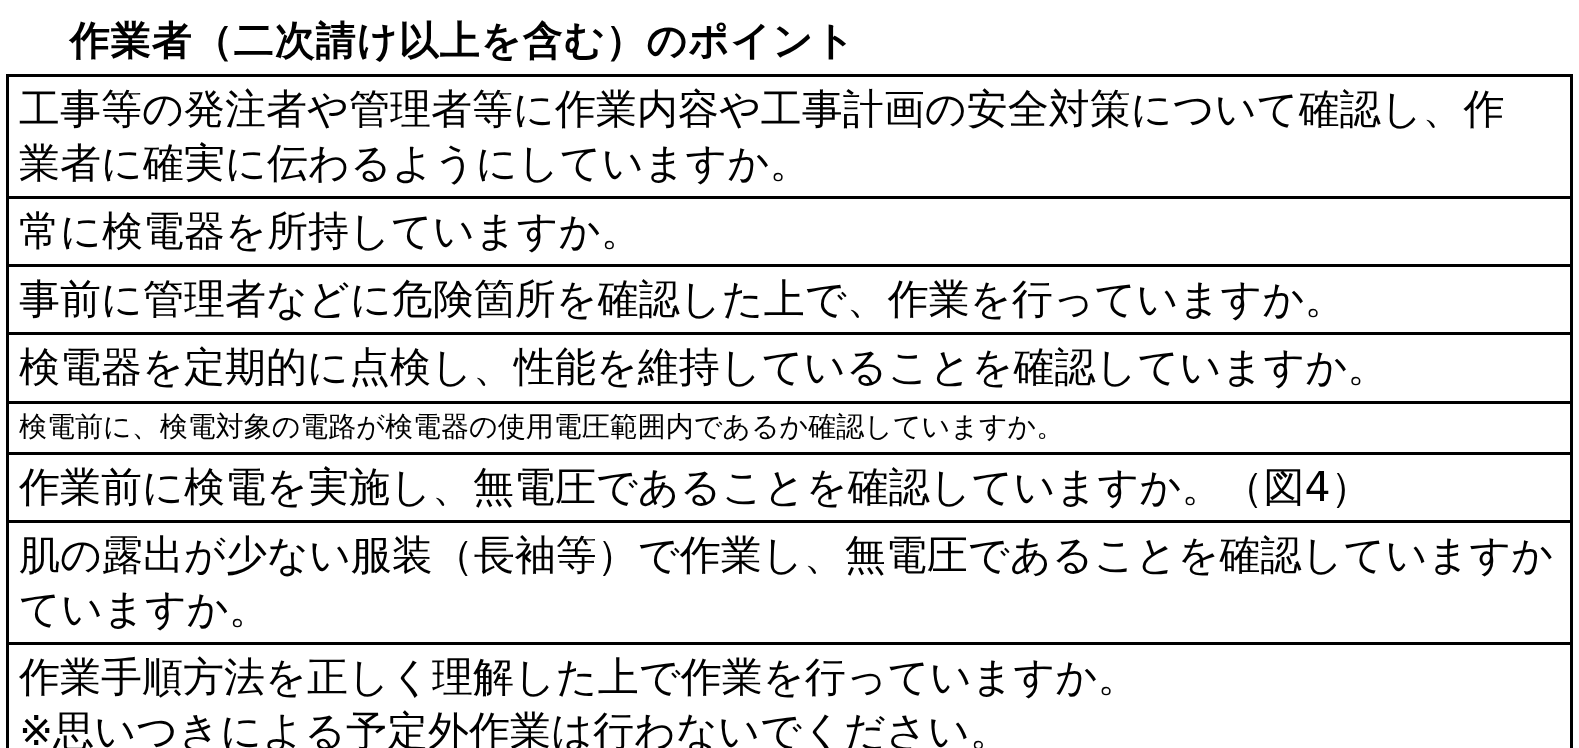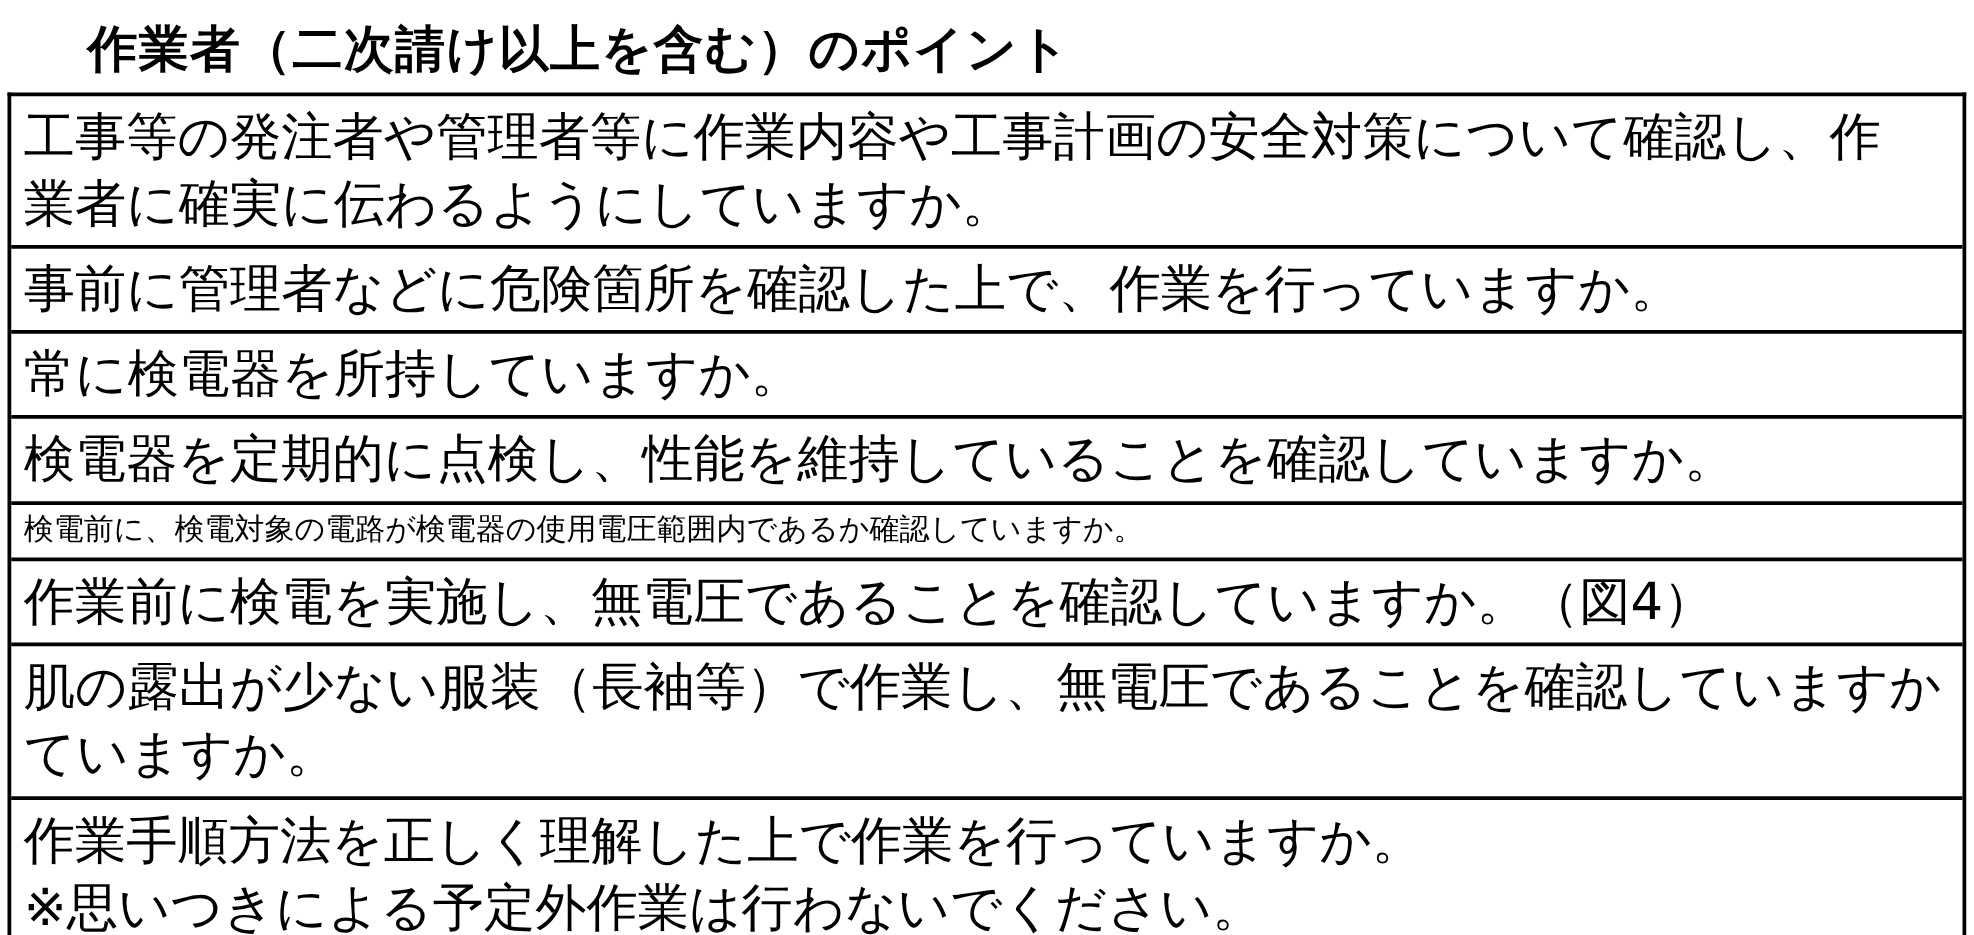--- a/index.html
+++ b/index.html
@@ -40,44 +40,43 @@
     padding: 5px 6px 6px 10px;
   }
   .row-text {
     font-size: 41px;
     line-height: 1.32;
     letter-spacing: 0px;
     white-space: pre-line;
     word-break: break-all;
   }
   .row.tight .row-text {
-    font-size: 24px;
-    font-family: Liberation Serif, serif;
+    font-size: 28px;
   }
 </style>
 </head>
 <body>
 
 <div class="page">
 
   <div class="heading">作業者（二次請け以上を含む）のポイント</div>
 
   <div class="checklist">
 
     <div class="row">
       <div class="row-text">工事等の発注者や管理者等に作業内容や工事計画の安全対策について確認し、作
 業者に確実に伝わるようにしていますか。</div>
     </div>
 
     <div class="row">
-      <div class="row-text">事前に管理者などに危険箇所を確認した上で、作業を行っていますか。</div>
+      <div class="row-text">常に検電器を所持していますか。</div>
     </div>
 
     <div class="row">
-      <div class="row-text">常に検電器を所持していますか。</div>
+      <div class="row-text">事前に管理者などに危険箇所を確認した上で、作業を行っていますか。</div>
     </div>
 
     <div class="row">
       <div class="row-text">検電器を定期的に点検し、性能を維持していることを確認していますか。</div>
     </div>
 
     <div class="row tight">
       <div class="row-text">検電前に、検電対象の電路が検電器の使用電圧範囲内であるか確認していますか。</div>
     </div>
 

